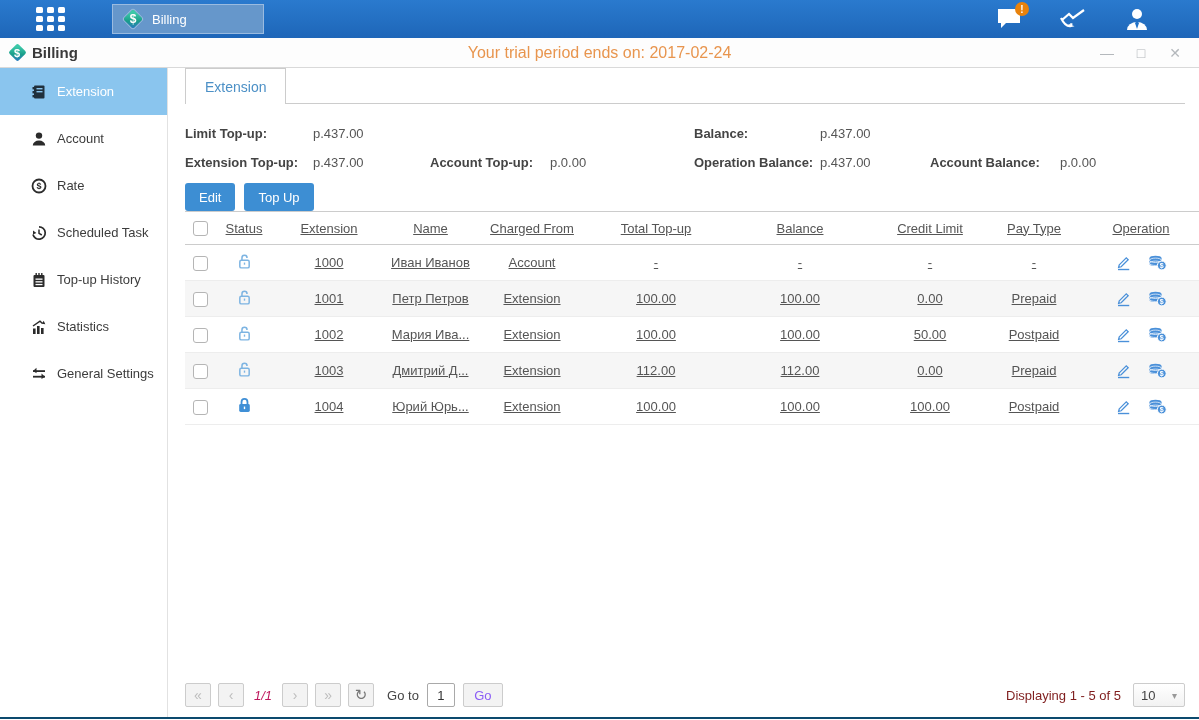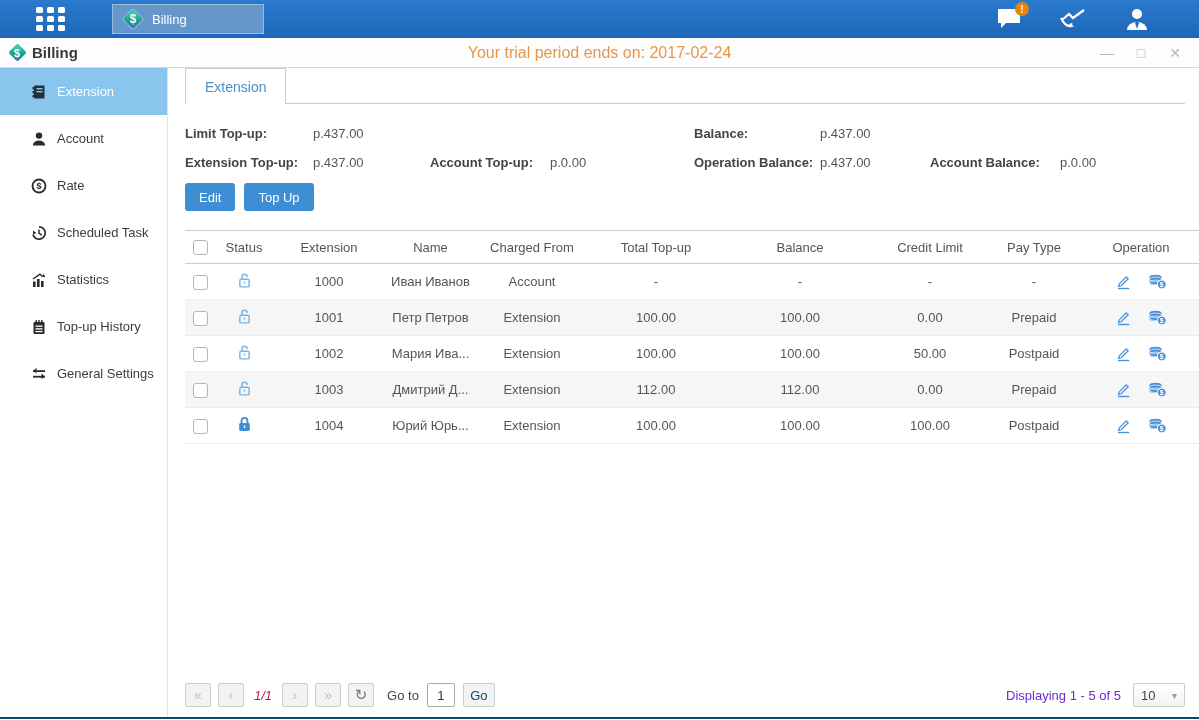--- a/index.html
+++ b/index.html
@@ -45,21 +45,21 @@
   
   .summary { margin-top:22px; display:grid; grid-template-columns:128px 117px 120px 144px 126px 110px 130px auto; row-gap:14px; font-size:13px; }
   .summary .lab { font-weight:bold; color:#444; }
   .summary .val { color:#555; }
 
   
   .toolbar { margin-top:13px; display:flex; gap:9px; }
   .btn-blue { background:#3d8ed3; color:#fff; border:none; border-radius:3px; font-size:13px; padding:0 14px; height:28px; font-family:inherit; cursor:pointer; }
 
   
-  table.grid { margin-top:19px; width:1015px; border-collapse:collapse; table-layout:fixed; font-size:13px; color:#555; }
+  table.grid { width:1015px; border-collapse:collapse; table-layout:fixed; font-size:13px; color:#555;text-decoration:underline; }
   table.grid thead tr { border-top:1px solid #ccc; border-bottom:1px solid #ccc; }
   table.grid th { font-weight:normal; color:#555; height:33px; text-align:center; }
   table.grid td { height:35px; text-align:center; }
   table.grid tbody tr { border-bottom:1px solid #ededed; }
   table.grid tbody tr:nth-child(even) { background:#f6f6f6; }
   th.c-check, td.c-check { text-align:left; padding-left:2px; }
   .checkbox { display:inline-block; width:15px; height:15px; border:1px solid #b5b5b5; border-radius:3px; background:#fff; cursor:pointer; vertical-align:middle; }
   .lock-icon .lock-closed { display:none; }
   .lock-icon[data-status="locked"] .lock-closed { display:inline; }
   .op-cell { display:flex; align-items:center; justify-content:center; gap:16px; height:35px; }
@@ -67,21 +67,21 @@
 
   .spacer { flex:1; }
 
   
   .pagebar { display:flex; align-items:center; margin-bottom:10px; font-size:13px; color:#444; }
   .pg-btn { width:26px; height:24px; background:#f3f3f3; border:1px solid #ccc; border-radius:2px; color:#bdbdbd; font-size:14px; display:flex; align-items:center; justify-content:center; margin-right:7px; cursor:pointer; }
   .pg-btn.refresh { color:#777; font-size:15px; }
   .pg-ind { margin:0 10px 0 3px; color:#be185d;font-style:italic; }
   .goto-label { margin:0 8px 0 6px; }
   .goto-input { width:28px; height:24px; border:1px solid #a9a9a9; border-radius:2px; text-align:center; font-size:13px; font-family:inherit; color:#333; margin-right:8px; }
-  .displaying { margin-left:auto; color:#6d28d9; }
+  .displaying { margin-left:auto; color:#7f1d1d; }
   .size-select { margin-left:12px; width:52px; height:24px; border:1px solid #ccc; border-radius:2px; background:linear-gradient(180deg,#fff,#f2f2f2); display:flex; align-items:center; justify-content:space-between; padding:0 7px; cursor:pointer; color:#444; }
   .size-select .arrow { color:#999; font-size:10px; }
 </style>
 </head>
 <body>
 
 <div class="taskbar">
   <div class="grid-icon">
     <span></span>
       <span></span>
@@ -176,42 +176,42 @@
             <path d="M 8 1.8 a6.2 6.2 0 1 1 -6 7.7" fill="none" stroke="currentColor" stroke-width="1.7"></path>
             <path d="M2 5.5 l0 4 3.4 -1.6 Z" fill="currentColor"></path>
             <path d="M8 4.5 V8.3 L10.8 10" fill="none" stroke="currentColor" stroke-width="1.5"></path>
           </svg>
       </span>
       <span>Scheduled Task</span>
     </div>
     <div class="side-item">
       <span class="sicon">
         <svg width="16" height="16" viewBox="0 0 16 16">
-            <rect x="2" y="9.5" width="2.6" height="5.5" fill="currentColor"></rect>
-            <rect x="6" y="7" width="2.6" height="8" fill="currentColor"></rect>
-            <rect x="10" y="9" width="2.6" height="6" fill="currentColor"></rect>
-            <path d="M2 7 L9 2.2 L11.5 4.5" fill="none" stroke="currentColor" stroke-width="1.5"></path>
-            <path d="M12.7 1.8 l1.6 3.4 -3.4 -0.4 Z" fill="currentColor"></path>
-          </svg>
-      </span>
-      <span>Statistics</span>
-    </div>
-    <div class="side-item">
-      <span class="sicon">
-        <svg width="16" height="16" viewBox="0 0 16 16">
             <rect x="2.5" y="3" width="11" height="12" rx="1" fill="currentColor"></rect>
             <rect x="4.5" y="1" width="1.4" height="3" fill="currentColor"></rect>
             <rect x="7.3" y="1" width="1.4" height="3" fill="currentColor"></rect>
             <rect x="10.1" y="1" width="1.4" height="3" fill="currentColor"></rect>
             <rect x="4.5" y="6.5" width="7" height="1.3" fill="#fff"></rect>
             <rect x="4.5" y="9.2" width="7" height="1.3" fill="#fff"></rect>
             <rect x="4.5" y="11.9" width="7" height="1.3" fill="#fff"></rect>
           </svg>
       </span>
       <span>Top-up History</span>
+    </div>
+    <div class="side-item">
+      <span class="sicon">
+        <svg width="16" height="16" viewBox="0 0 16 16">
+            <rect x="2" y="9.5" width="2.6" height="5.5" fill="currentColor"></rect>
+            <rect x="6" y="7" width="2.6" height="8" fill="currentColor"></rect>
+            <rect x="10" y="9" width="2.6" height="6" fill="currentColor"></rect>
+            <path d="M2 7 L9 2.2 L11.5 4.5" fill="none" stroke="currentColor" stroke-width="1.5"></path>
+            <path d="M12.7 1.8 l1.6 3.4 -3.4 -0.4 Z" fill="currentColor"></path>
+          </svg>
+      </span>
+      <span>Statistics</span>
     </div>
     <div class="side-item">
       <span class="sicon">
         <svg width="16" height="16" viewBox="0 0 16 16">
             <rect x="2" y="4.2" width="12" height="1.8" fill="currentColor"></rect>
             <rect x="2" y="9.8" width="12" height="1.8" fill="currentColor"></rect>
             <path d="M5.5 1.8 L2 5.1 l3.5 2.2 Z" fill="currentColor"></path>
             <path d="M10.5 7.6 L14 10.7 l-3.5 2.4 Z" fill="currentColor"></path>
           </svg>
       </span>
@@ -494,21 +494,21 @@
 
     <div class="pagebar">
       <span class="pg-btn">«</span>
       <span class="pg-btn">‹</span>
       <span class="pg-ind">1/1</span>
       <span class="pg-btn">›</span>
       <span class="pg-btn">»</span>
       <span class="pg-btn refresh">↻</span>
       <span class="goto-label">Go to</span>
       <input class="goto-input" value="1" style="">
-      <span class="pg-btn" style="width:32px;color:#0c4a6e;font-size:13px;">Go</span>
+      <span class="pg-btn" style="width:40px;color:#8b5cf6;font-size:13px;">Go</span>
       <span class="displaying">Displaying 1 - 5 of 5</span>
       <span class="size-select">
         <span>10</span>
         <span class="arrow">▾</span>
       </span>
     </div>
   </div>
 </div>
 
 </body></html>

